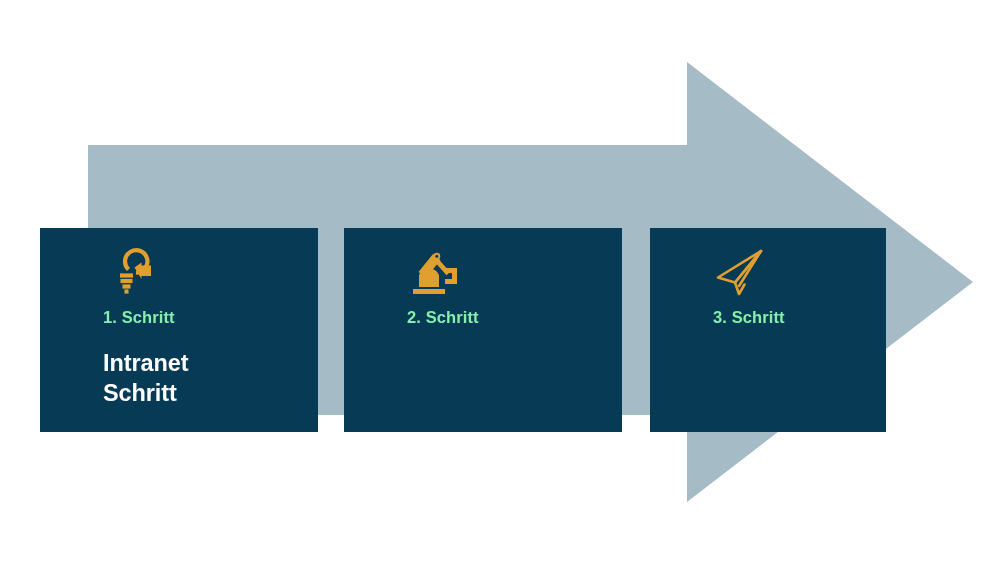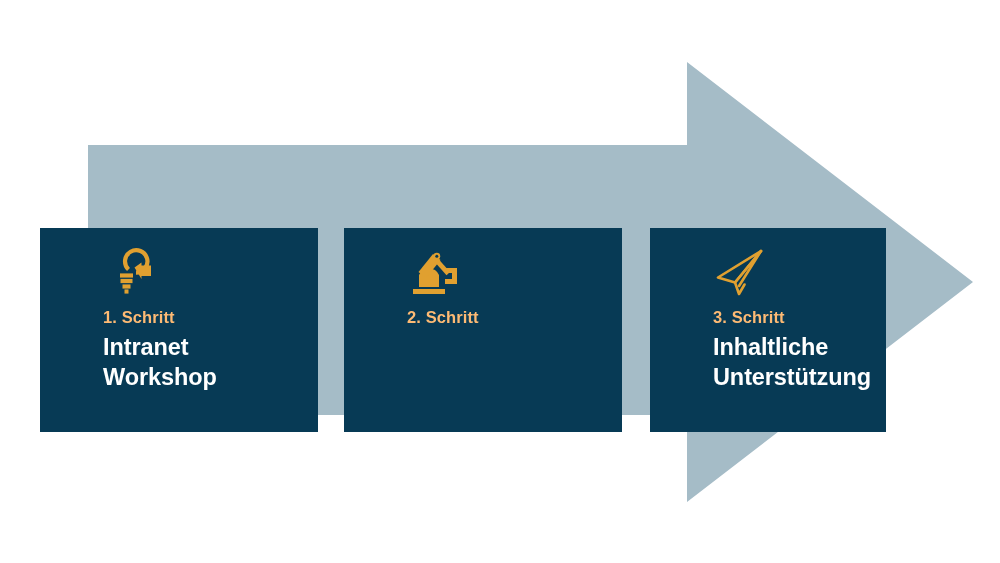--- a/index.html
+++ b/index.html
@@ -54,24 +54,24 @@
   }
   .card-text {
     position: absolute;
     left: 63px;
     top: 79px;
     right: 10px;
   }
   .step-kicker {
     font-size: 16.5px;
     font-weight: bold;
-    color: #fdba74;
+    color: #86efac;
     letter-spacing: 0.1px;
     line-height: 1.25;
-    margin: 0 0 4px 0;
+    margin: 0 0 20px 0;
     white-space: nowrap;
   }
   .step-title {
     font-size: 23.5px;
     font-weight: bold;
     color: #ffffff;
     line-height: 1.30;
     letter-spacing: -0.1px;
     margin: 0;
     white-space: pre-line;
@@ -95,21 +95,21 @@
           <path d="M17.5 37 L29.5 37"></path>
           <path d="M19.5 42.5 L27.5 42.5"></path>
           <path d="M21.5 47.5 L25.5 47.5"></path>
         </g>
         <path d="M31.5 23.5 L38.5 18.5 L38.5 21.5 L48 21.5 L48 32 L38.5 32 L38.5 35 Z" fill="#e0a030"></path>
       </svg>
     </div>
     <div class="card-text">
       <p class="step-kicker">1. Schritt</p>
       <p class="step-title">Intranet
-Workshop</p>
+Schritt</p>
     </div>
   </div>
 
   <div class="step-card" id="step-card-2">
     <div class="card-icon">
       <svg viewBox="0 0 56 56">
 
         <rect x="6" y="45" width="32" height="5" fill="#e0a030"></rect>
 
         <path d="M12 43 L12 31 A11 11 0 0 1 32 31 L32 43 Z" fill="#e0a030"></path>
@@ -134,18 +134,16 @@
       <svg viewBox="0 0 56 56">
         <g fill="none" stroke="#e0a030" stroke-width="2.6" stroke-linejoin="round" stroke-linecap="round">
           <path d="M48 7 L5 33.5 L22 38.5 Z"></path>
           <path d="M48 7 L22 38.5 L26 50 L31.5 40.5"></path>
           <path d="M48 7 L26 42"></path>
         </g>
       </svg>
     </div>
     <div class="card-text">
       <p class="step-kicker">3. Schritt</p>
-      <p class="step-title">Inhaltliche
-Unterstützung</p>
     </div>
   </div>
 
 </div>
 
 </body></html>

